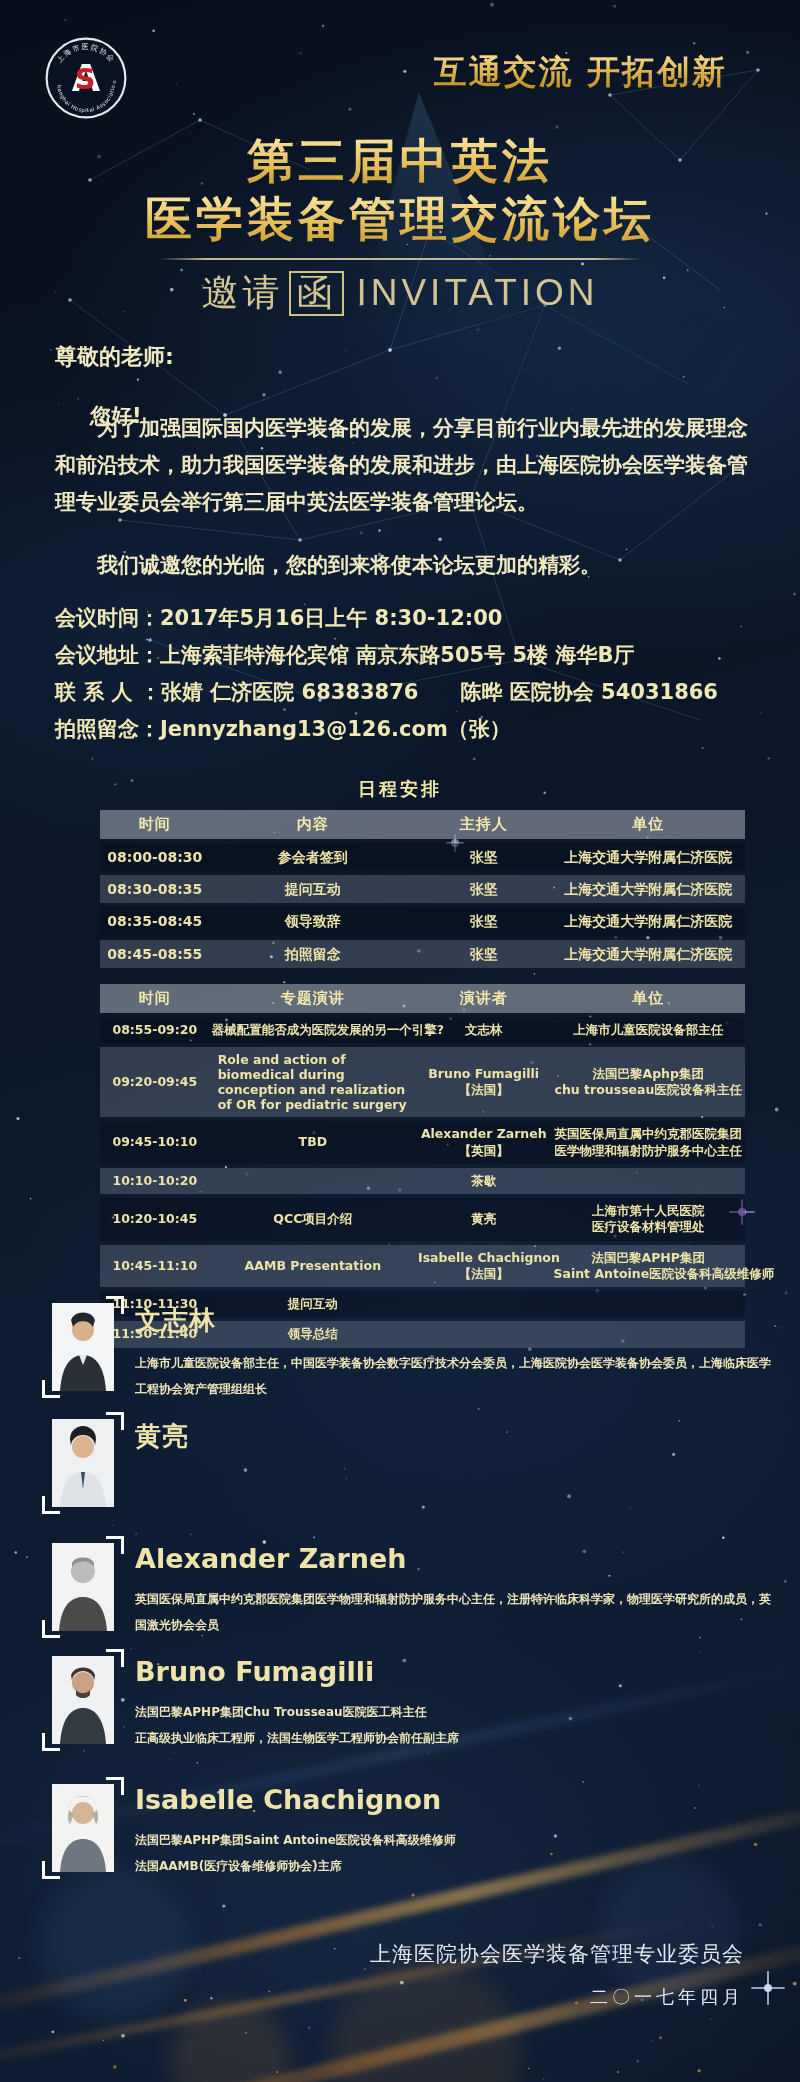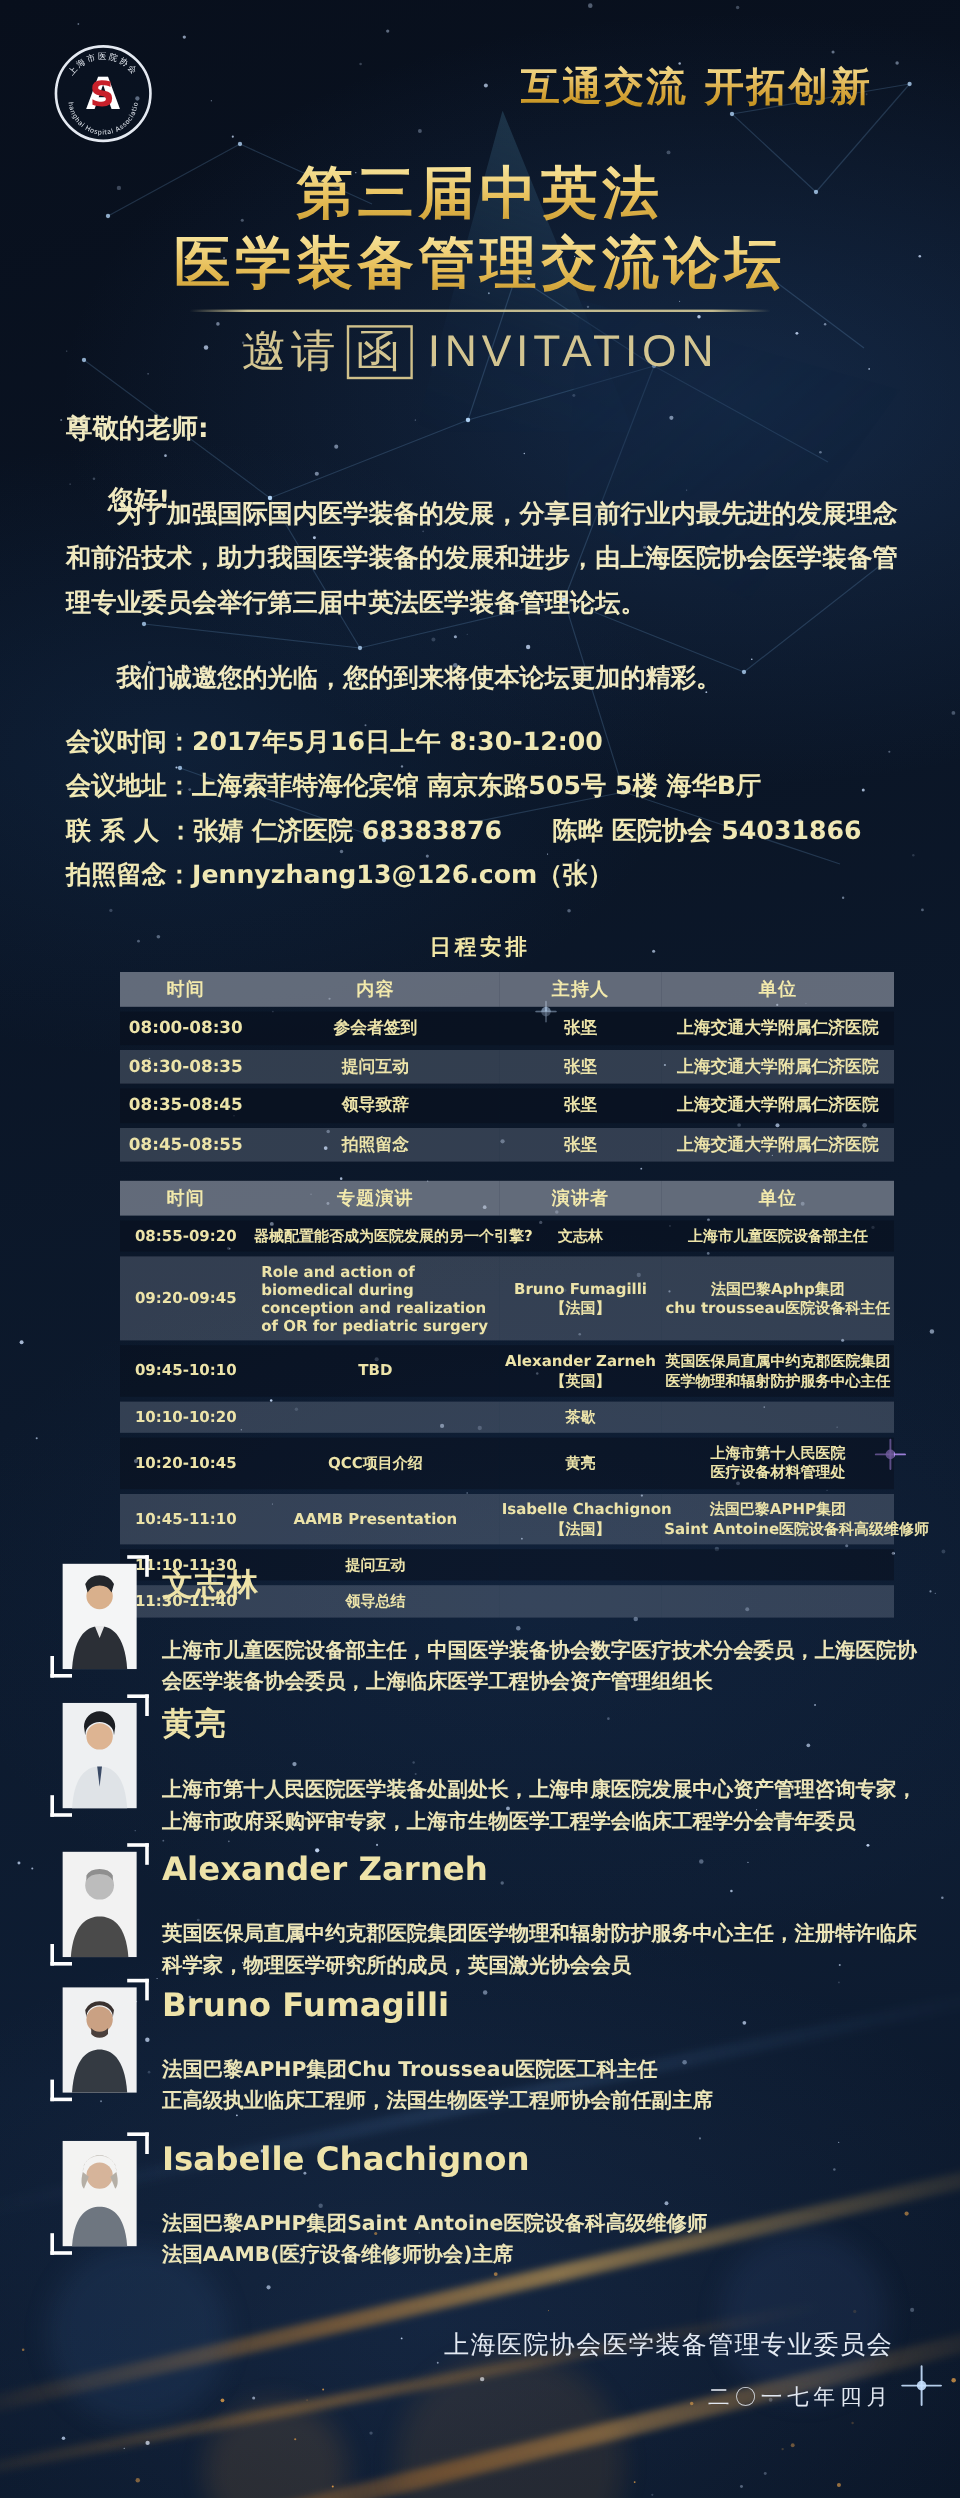--- a/index.html
+++ b/index.html
@@ -81,21 +81,21 @@
   .speaker{position:absolute;left:52px;display:flex;width:720px;}
   .sp1{top:1303px;} .sp2{top:1419px;} .sp3{top:1543px;} .sp4{top:1656px;} .sp5{top:1784px;}
   .photo-wrap{position:relative;width:62px;height:88px;margin-right:21px;flex:none;}
   .photo-wrap svg{display:block;}
   .bracket{position:absolute;width:15px;height:15px;}
   .bracket.tr{top:-7px;right:-10px;border-top:3px solid #fff;border-right:3px solid #fff;}
   .bracket.bl{bottom:-7px;left:-10px;border-bottom:3px solid #fff;border-left:3px solid #fff;}
   .speaker-text{padding-top:0;}
   .speaker-name{font-size:26px;font-weight:bold;color:#eee3a9;letter-spacing:1px;}
   .speaker-name.en{font-size:27px;letter-spacing:0;}
-  .speaker-bio{margin-top:26px;font-size:17px;font-weight:bold;line-height:25.5px;color:#ece5b8;
+  .speaker-bio{margin-top:13px;font-size:12px;font-weight:bold;line-height:25.5px;color:#ece5b8;
     white-space:pre-line;width:636px;}
 
   .footer{position:absolute;top:1940px;right:56px;text-align:right;color:#e3e9f2;}
   .footer-line1{font-size:21px;letter-spacing:1px;}
   .footer-line2{margin-top:17px;font-size:18px;letter-spacing:4px;}
 </style>
 </head>
 <body>
 
 <div class="poster">
@@ -607,21 +607,20 @@
       <svg width="62" height="88" viewBox="0 0 62 88">
         <rect width="62" height="88" fill="#eef0f2"></rect>
         <circle cx="31" cy="28" r="11" fill="#ddb492"></circle>
         <path d="M18,20 A13,13 0 0 1 44,20 L43,27 A12,11 0 0 0 19,27 Z" fill="#1c1f24"></path>
         <path d="M8,88 C10,58 22,53 31,53 C40,53 52,58 54,88 Z" fill="#dfe3e7"></path>
         <path d="M29,53 L31,70 L33,53 Z" fill="#3a4a66"></path>
       </svg>
     </div>
     <div class="speaker-text">
       <div class="speaker-name">黄亮</div>
-      <div class="speaker-bio">上海市第十人民医院医学装备处副处长，上海申康医院发展中心资产管理咨询专家，上海市政府采购评审专家，上海市生物医学工程学会临床工程学分会青年委员</div>
     </div>
   </div>
 
   <div class="speaker sp3">
     <div class="photo-wrap">
       <span class="bracket tr"></span>
       <span class="bracket bl"></span>
       <svg width="62" height="88" viewBox="0 0 62 88">
         <rect width="62" height="88" fill="#f2f2f2"></rect>
         <circle cx="31" cy="28" r="12" fill="#bcbcbc"></circle>

